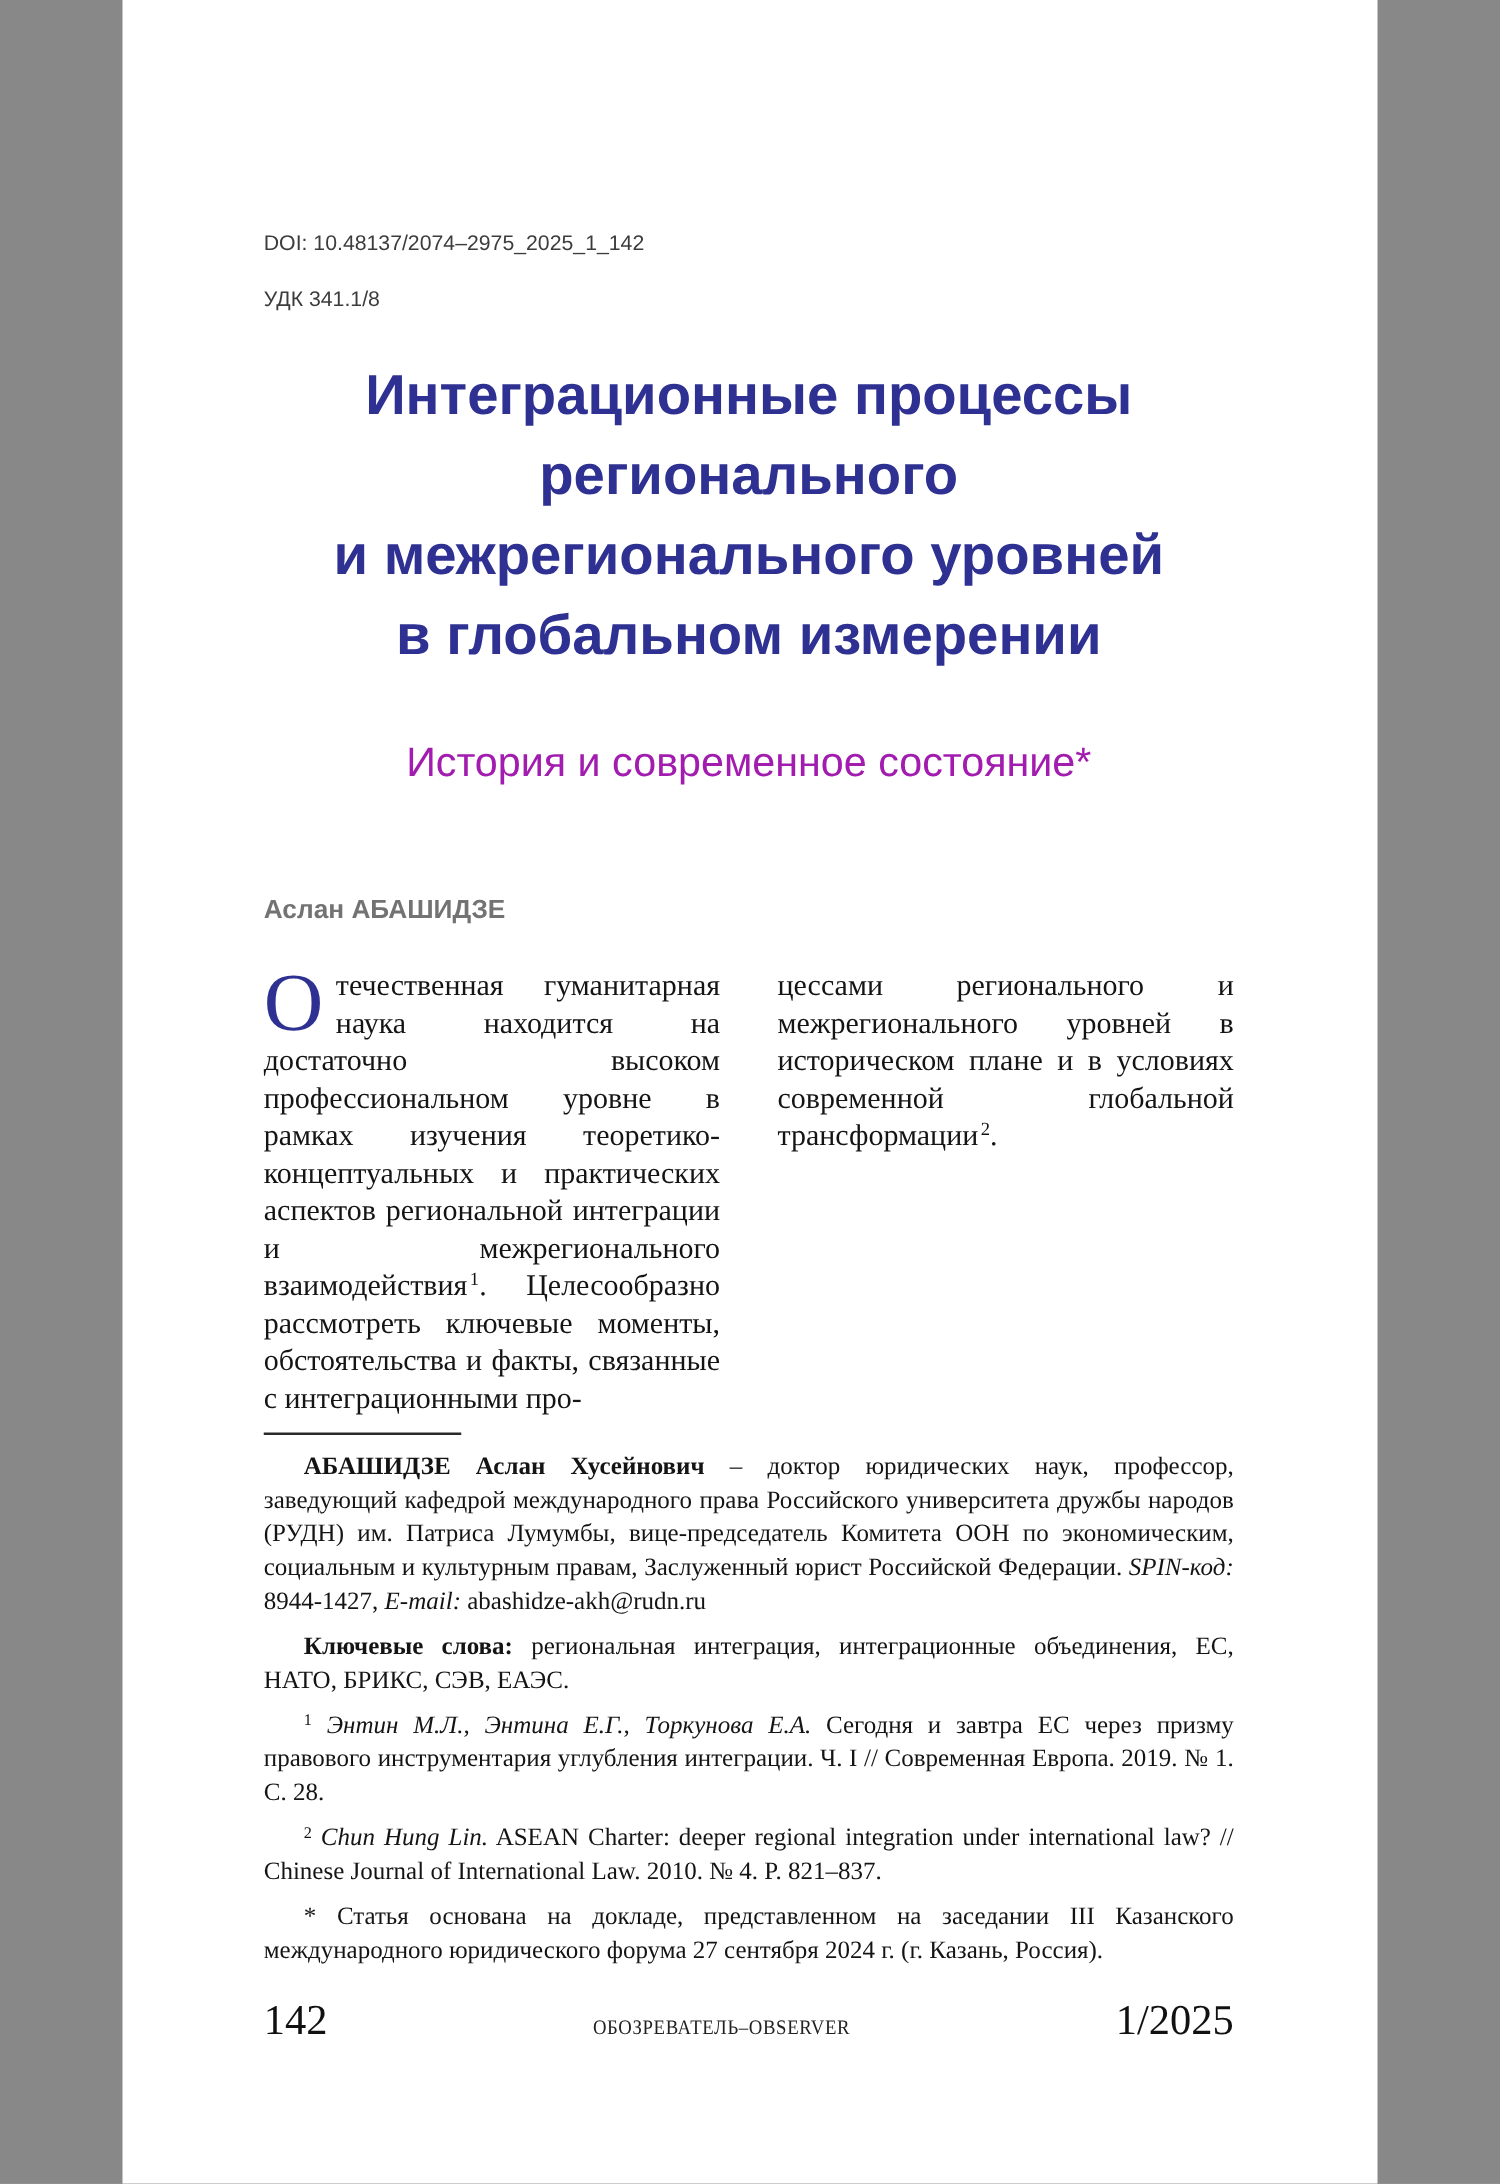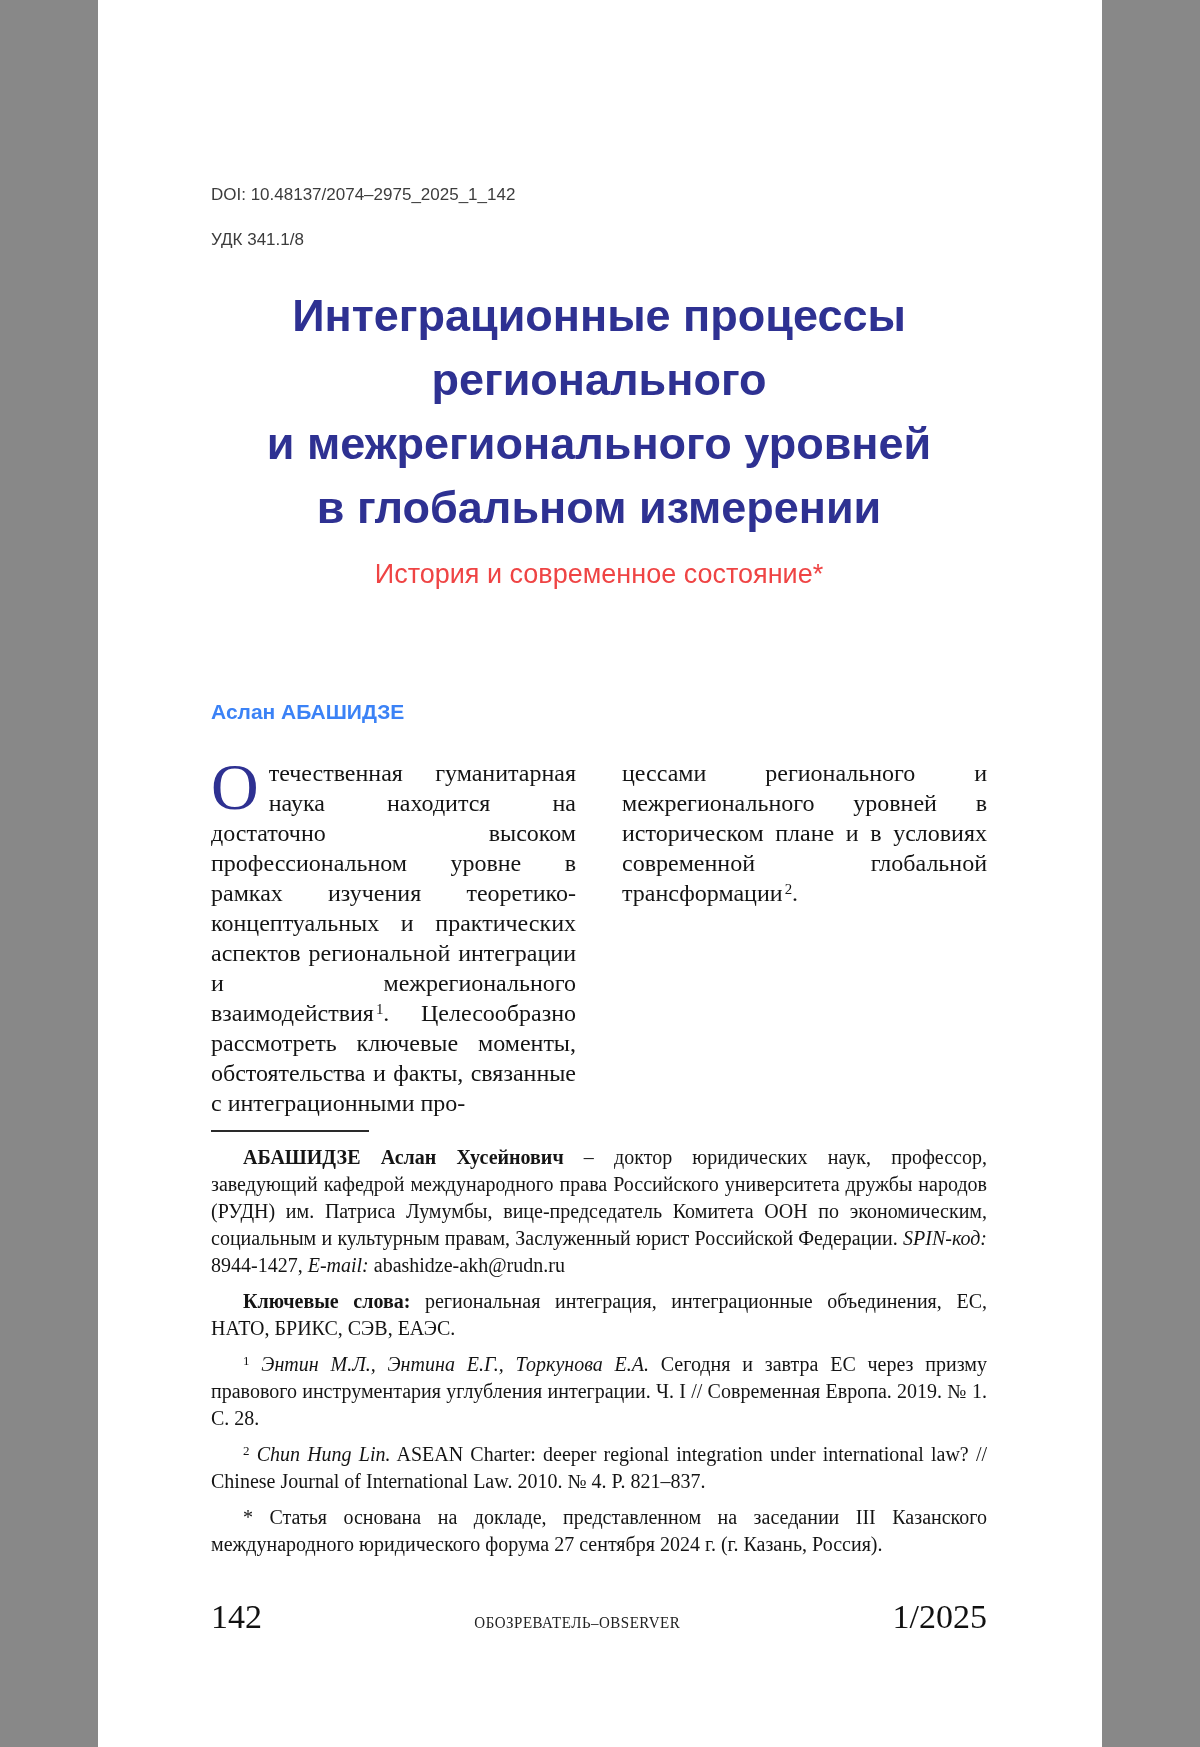--- a/index.html
+++ b/index.html
@@ -23,29 +23,29 @@
   .title{
     margin:36px 0 0 0;
     text-align:center;
     font-family:"Liberation Sans", sans-serif;
     font-weight:bold;
     font-size:45px;line-height:1.42;
     color:#2e3192;
   }
   .title .tl{display:block;}
   .subtitle{
-    margin-top:20px;
+    margin-top:52px;
     text-align:center;
     font-family:"Liberation Sans", sans-serif;
-    font-size:27px;line-height:1.1;color:#ef4444;
+    font-size:33px;line-height:1.1;color:#a21caf;
   }
   .author{
-    margin-top:111px;
+    margin-top:88px;
     font-family:"Liberation Sans", sans-serif;
-    font-weight:bold;font-size:21px;color:#3b82f6;
+    font-weight:bold;font-size:21px;color:#737373;
   }
   .section{
     margin:62px 0 0 0;
     text-align:center;
     font-family:"Liberation Sans", sans-serif;
     font-weight:bold;font-size:23px;line-height:1.1;
     color:#2e3192;
   }
   
   .columns{

